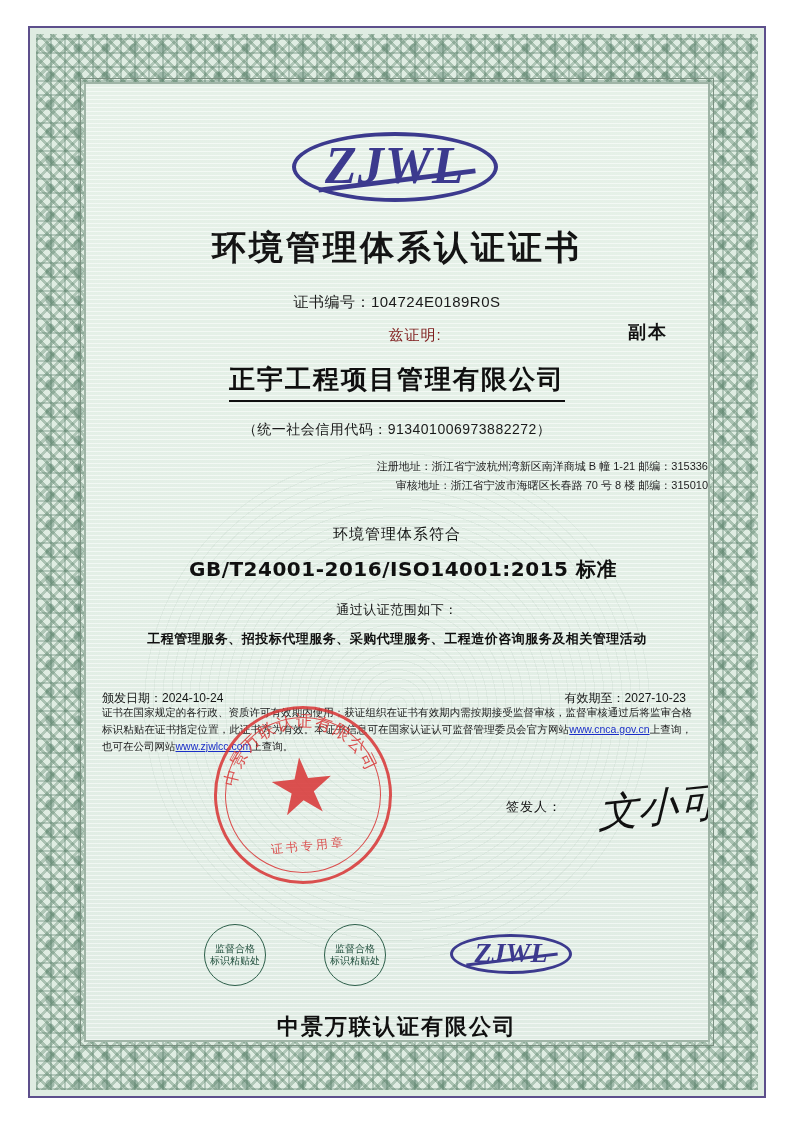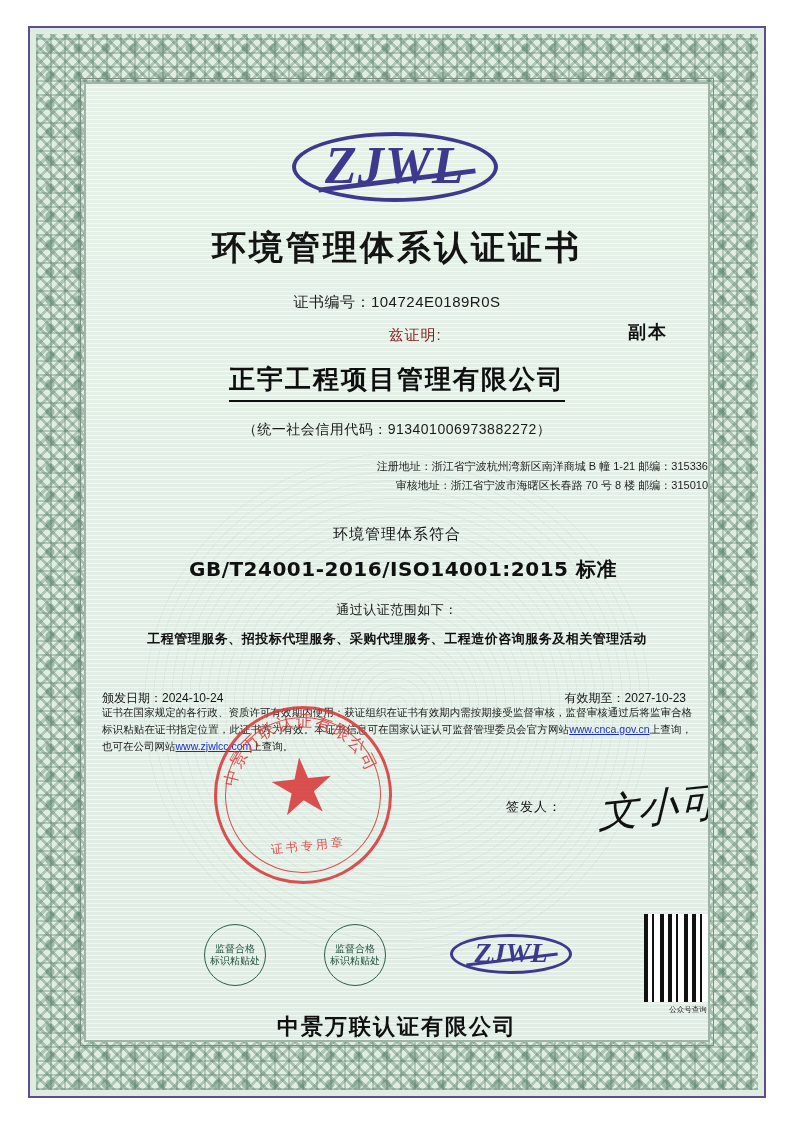--- a/index.html
+++ b/index.html
@@ -520,23 +520,19 @@
           <div>监督合格</div>
           <div>标识粘贴处</div>
         </div>
 
         <div class="mini-logo">
           <div class="le"></div>
           <div class="lt">ZJWL</div>
           <div class="ls"></div>
         </div>
 
-        <div class="qr-wrap">
-          <div class="qr"></div>
-          <div class="qr-cap">公众号查询</div>
-        </div>
       </div>
 
       <div class="issuer">中景万联认证有限公司</div>
 
     </div>
   </div>
 </div>
 
 </body></html>

